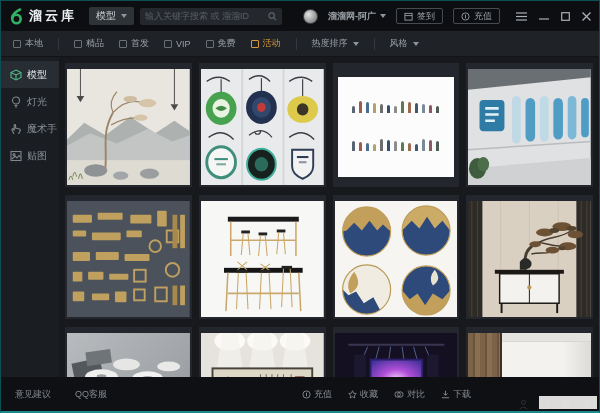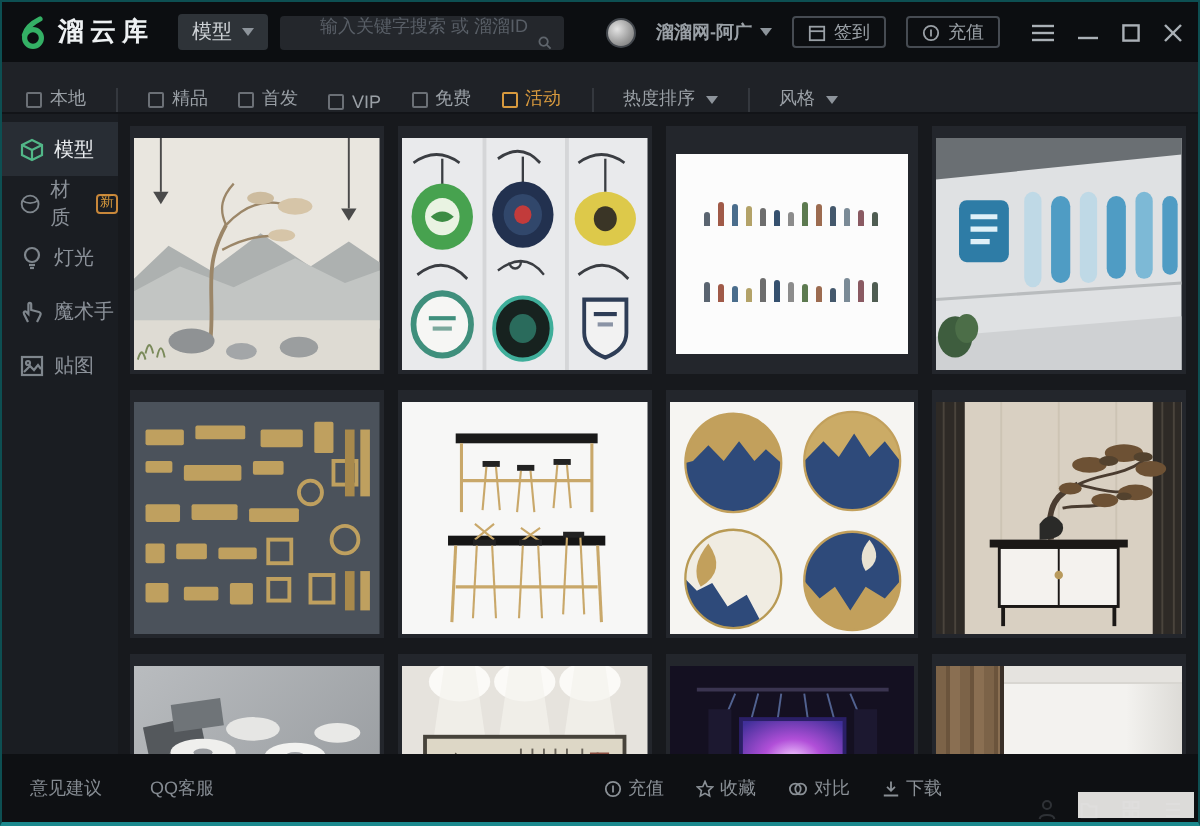--- a/index.html
+++ b/index.html
@@ -22,21 +22,21 @@
   .logo-wrap { display:flex; align-items:flex-end; gap:5px; }
   .logo-text { color:#eef1f3; font-size:13px; font-weight:bold; letter-spacing:3px; }
   .cat-dd {
     margin-left:12px; height:18px; background:#2e3338; border-radius:2px;
     display:flex; align-items:center; gap:5px; padding:0 7px;
     color:#ced2d6; font-size:10px; cursor:pointer;
   }
   .caret-down { width:0; height:0; border-left:3px solid transparent; border-right:3px solid transparent; border-top:4px solid #8d949b; }
   .search-box {
     margin-left:6px; width:142px; height:17px; background:#24272c; border-radius:2px;
-    display:flex; align-items:flex-end; padding:0 5px;flex-direction:column;
+    display:flex; align-items:center; padding:0 5px;
   }
   .search-box input {
     flex:1; background:transparent; border:none; outline:none;
     color:#aab0b6; font-size:9px; font-family:inherit;
   }
   .search-box input::placeholder { color:#585e66; }
   .tb-right { margin-left:auto; display:flex; align-items:center; gap:10px; }
   .avatar {
     width:15px; height:15px; border-radius:50%;
     background:radial-gradient(circle at 35% 35%, #e3e3e3, #9a9a9a 60%, #6f6f6f);
@@ -47,21 +47,21 @@
     height:16px; border:1px solid #464b52; border-radius:2px; background:transparent;
     color:#9aa0a6; font-size:9px; display:flex; align-items:center; gap:4px; padding:0 7px; cursor:pointer;
     font-family:inherit;
   }
   .win-controls { display:flex; align-items:center; gap:12px; margin-left:6px; }
   .win-controls svg { display:block; cursor:pointer; }
 
   
   #filterbar {
     position:absolute; top:30px; left:0; right:0; height:26px;
-    background:#1f2227; display:flex; align-items:flex-end; padding:0 12px;
+    background:#1f2227; display:flex; align-items:center; padding:0 12px;
     border-bottom:1px solid #121418;
   }
   .chk-item { display:flex; align-items:center; gap:4px; color:#9aa0a6; font-size:9px; cursor:pointer; margin-right:15px; }
   .chk-box { width:8px; height:8px; border:1px solid #6b7076; border-radius:1px; background:transparent; }
   .chk-item.accent { color:#d89a3e; }
   .chk-item.accent .chk-box { border-color:#d89a3e; }
   .v-div { width:1px; height:12px; background:#34383e; margin-right:15px; }
   .dd-item { display:flex; align-items:center; gap:5px; color:#9aa0a6; font-size:9px; cursor:pointer; margin-right:15px; }
   .pager { margin-left:auto; display:flex; align-items:center; gap:6px; color:#9aa0a6; font-size:9px; }
   .pager input {
@@ -247,28 +247,20 @@
     </div>
   </div>
 
   <div id="sidebar">
     <div class="side-item active">
       <svg width="12" height="12" viewBox="0 0 12 12" fill="none" stroke-width="1.1">
         <path d="M6,1 L11,3.5 L11,8.5 L6,11 L1,8.5 L1,3.5 Z"></path>
           <path d="M1,3.5 L6,6 L11,3.5 M6,6 L6,11"></path>
       </svg>
       <span>模型</span>
-    </div>
-    <div class="side-item">
-      <svg width="12" height="12" viewBox="0 0 12 12" fill="none" stroke-width="1.1">
-        <circle cx="6" cy="6" r="5"></circle>
-          <path d="M1.5,4 C4,6 8,6 10.5,4"></path>
-      </svg>
-      <span>材质</span>
-      <span class="side-badge">新</span>
     </div>
     <div class="side-item">
       <svg width="12" height="12" viewBox="0 0 12 12" fill="none" stroke-width="1.1">
         <circle cx="6" cy="4.5" r="3.5"></circle>
           <line x1="4.5" y1="9.5" x2="7.5" y2="9.5"></line>
           <line x1="5" y1="11" x2="7" y2="11"></line>
       </svg>
       <span>灯光</span>
     </div>
     <div class="side-item">

